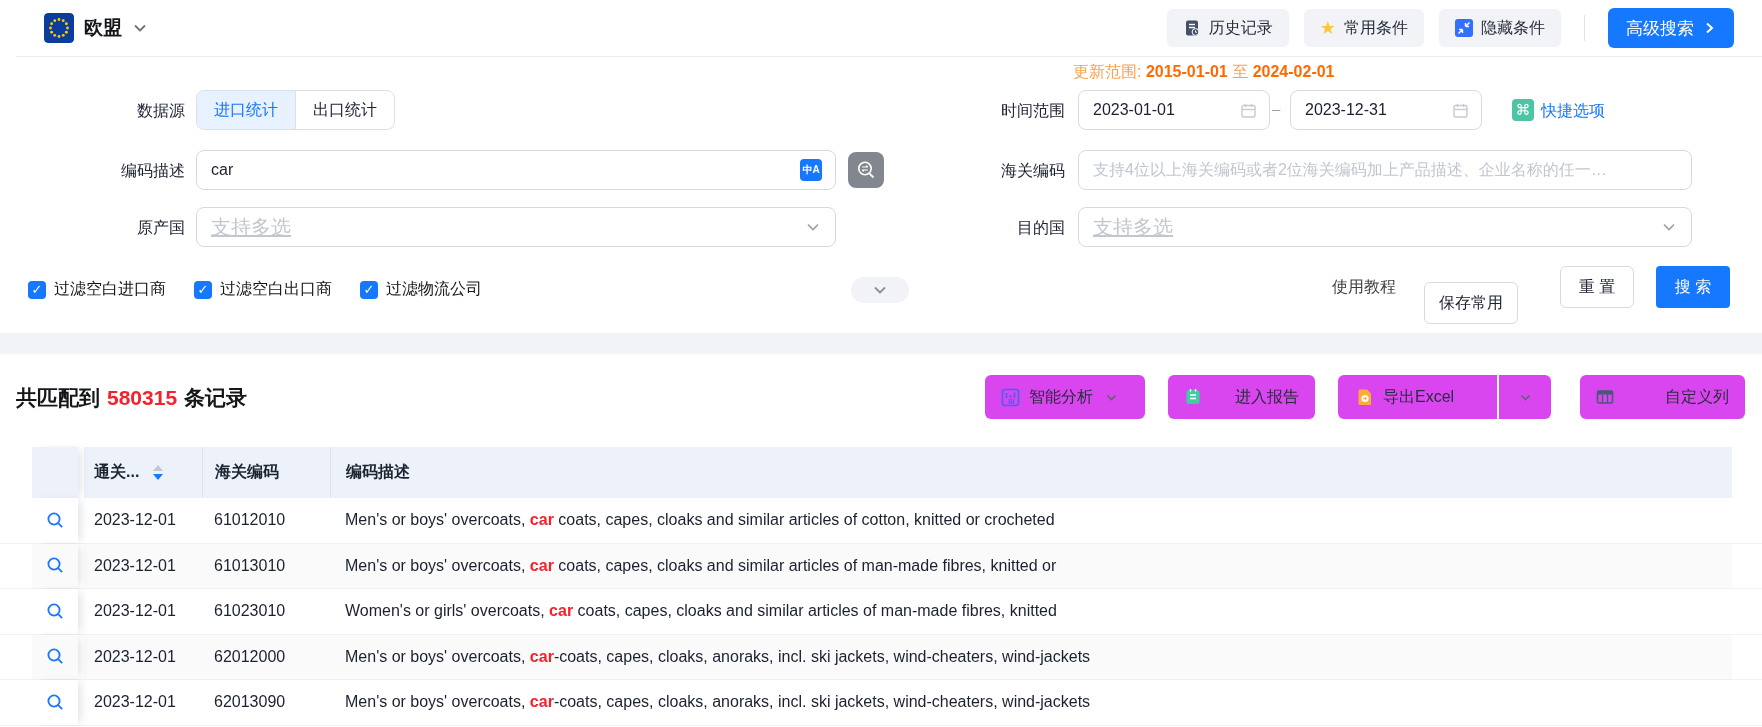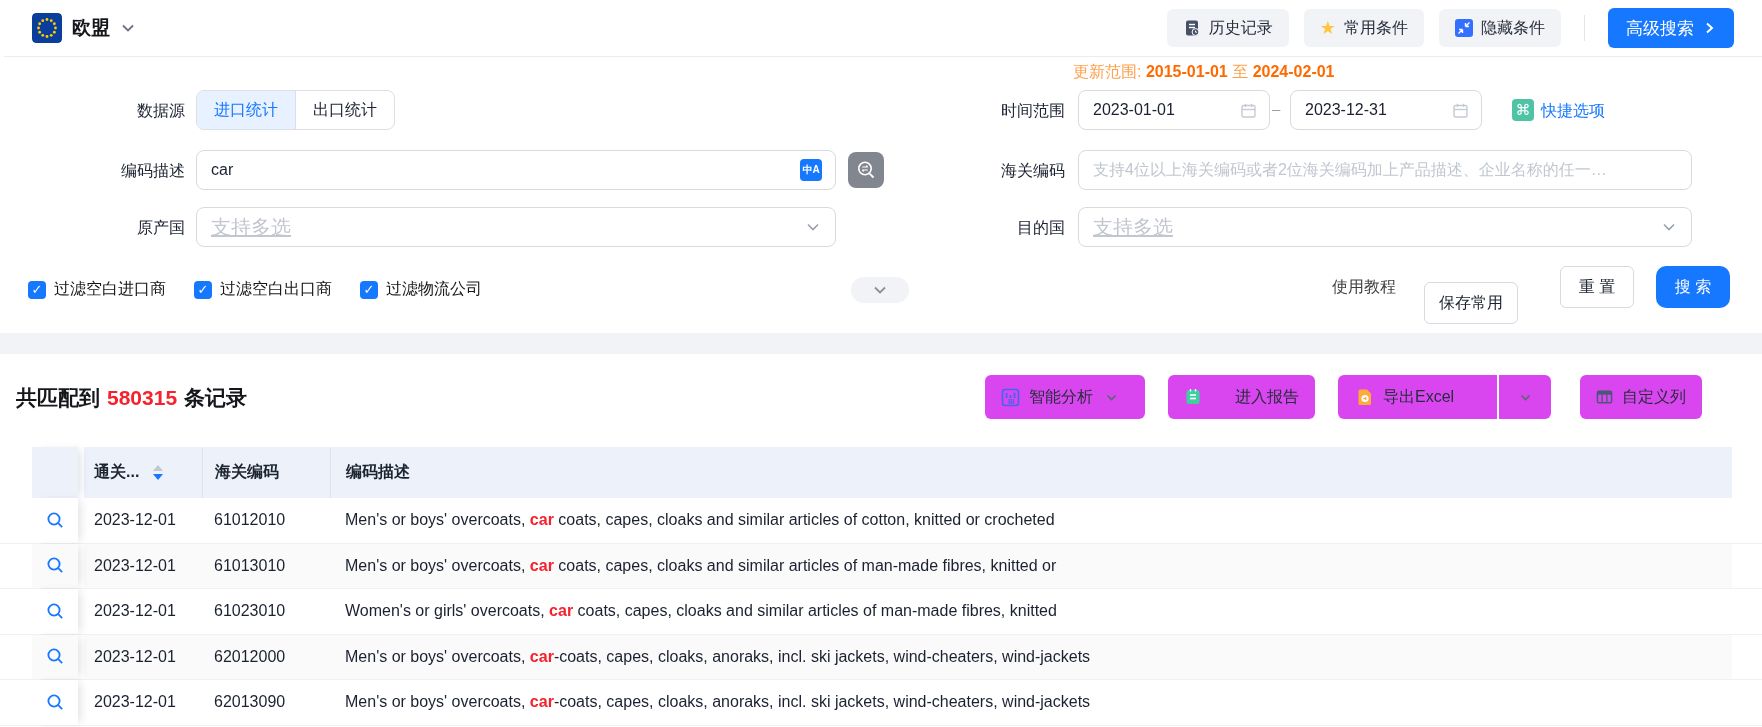--- a/index.html
+++ b/index.html
@@ -1,21 +1,21 @@
 <!DOCTYPE html>
 <html><head>
 <meta charset="utf-8">
 <style>
   * { margin:0; padding:0; box-sizing:border-box; }
   html,body { width:1762px; height:727px; background:#fff;
     font-family:"Liberation Sans","DejaVu Sans",sans-serif; color:#1b2130; }
   #app { position:relative; width:1762px; height:727px; overflow:hidden; background:#fff; }
 
   
-  .topbar { position:absolute; top:0; left:4px; right:0; height:57px;
+  .topbar { position:absolute; top:0; left:16px; right:0; height:57px;
     border-bottom:1px solid #ebedf0; display:flex; align-items:center; padding:0 28px; }
   .region { display:flex; align-items:center; gap:10px; cursor:pointer; }
   .region .flag { width:30px; height:30px; border-radius:4px; overflow:hidden; display:block; }
   .region .rname { font-size:19px; font-weight:700; color:#14161a; }
   .spacer { flex:1; }
   .btn-soft { display:flex; align-items:center; gap:8px; height:38px; padding:0 16px;
     background:#f1f3f6; border-radius:6px; font-size:16px; color:#272e3b; cursor:pointer; white-space:nowrap; }
   .top-right { display:flex; align-items:center; gap:15px; }
   .vdivider { width:1px; height:26px; background:#e2e4e9; margin:0 8px; }
   .btn-primary { display:flex; align-items:center; gap:8px; height:40px; padding:0 18px;
@@ -69,40 +69,40 @@
 
   .expand-pill { position:absolute; left:851px; top:277px; width:58px; height:26px; border-radius:13px;
     background:#f2f3f6; display:flex; align-items:center; justify-content:center; cursor:pointer; }
 
   .tutorial { position:absolute; left:1332px; top:277px; font-size:16px; color:#404040; cursor:pointer; }
   .btn-outline { position:absolute; top:266px; height:42px; border:1px solid #d7dadf; border-radius:6px;
     background:#fff; font-size:16px; color:#1b2130; display:flex; align-items:center; justify-content:center;
     cursor:pointer; white-space:nowrap; }
   .save-btn { left:1424px; width:94px;margin-top:16px; }
   .reset-btn { left:1560px; width:74px; }
-  .search-btn { position:absolute; left:1656px; top:266px; width:74px; height:42px; border-radius:10px;
+  .search-btn { position:absolute; left:1656px; top:266px; width:74px; height:42px; border-radius:4px;
     background:#1677ff; color:#fff; font-size:16px; display:flex; align-items:center; justify-content:center;
     cursor:pointer; white-space:nowrap; }
 
   .gray-band { position:absolute; left:0; top:333px; width:1762px; height:21px; background:#f1f3f6; }
 
   
   .count-line { position:absolute; left:16px; top:384px; font-size:21px; font-weight:700; color:#14161a; }
   .count-line .num { color:#f5222d; padding:0 7px; }
 
   .act-btn { position:absolute; top:375px; height:44px; background:#d946ef; border-radius:6px;
     display:flex; align-items:center; gap:9px; font-size:16px; color:#272e3b; cursor:pointer;
     padding:0 16px; white-space:nowrap; }
   .analyze-btn { left:985px; width:160px; }
   .report-btn { left:1168px; width:147px; justify-content:space-between; }
   .export-btn { left:1338px; width:213px; padding:0; }
   .export-main { display:flex; align-items:center; gap:9px; padding:0 18px; height:100%; flex:1; }
   .export-caret { width:54px; height:100%; display:flex; align-items:center; justify-content:center;
     border-left:2px solid #fff; }
-  .columns-btn { left:1580px; width:122px; justify-content:space-between; }
+  .columns-btn { left:1580px; width:165px; justify-content:space-between; }
 
   .thead { position:absolute; left:0; top:447px; width:1762px; height:51px; display:flex; }
   .trow  { position:absolute; left:0; width:1762px; height:45.5px; display:flex; }
   .cell { display:flex; align-items:center; font-size:16px; }
   .c-icon { margin-left:32px; width:46px; justify-content:center;
     box-shadow:6px 0 8px -3px rgba(20,35,70,.12); z-index:2; }
   .c-gap { width:6px; background:#fff; z-index:1; }
   .c-date { width:118px; padding-left:10px; }
   .c-code { width:128px; padding-left:12px; }
   .c-desc { flex:1; margin-right:30px; padding-left:15px; overflow:hidden; white-space:nowrap; }

